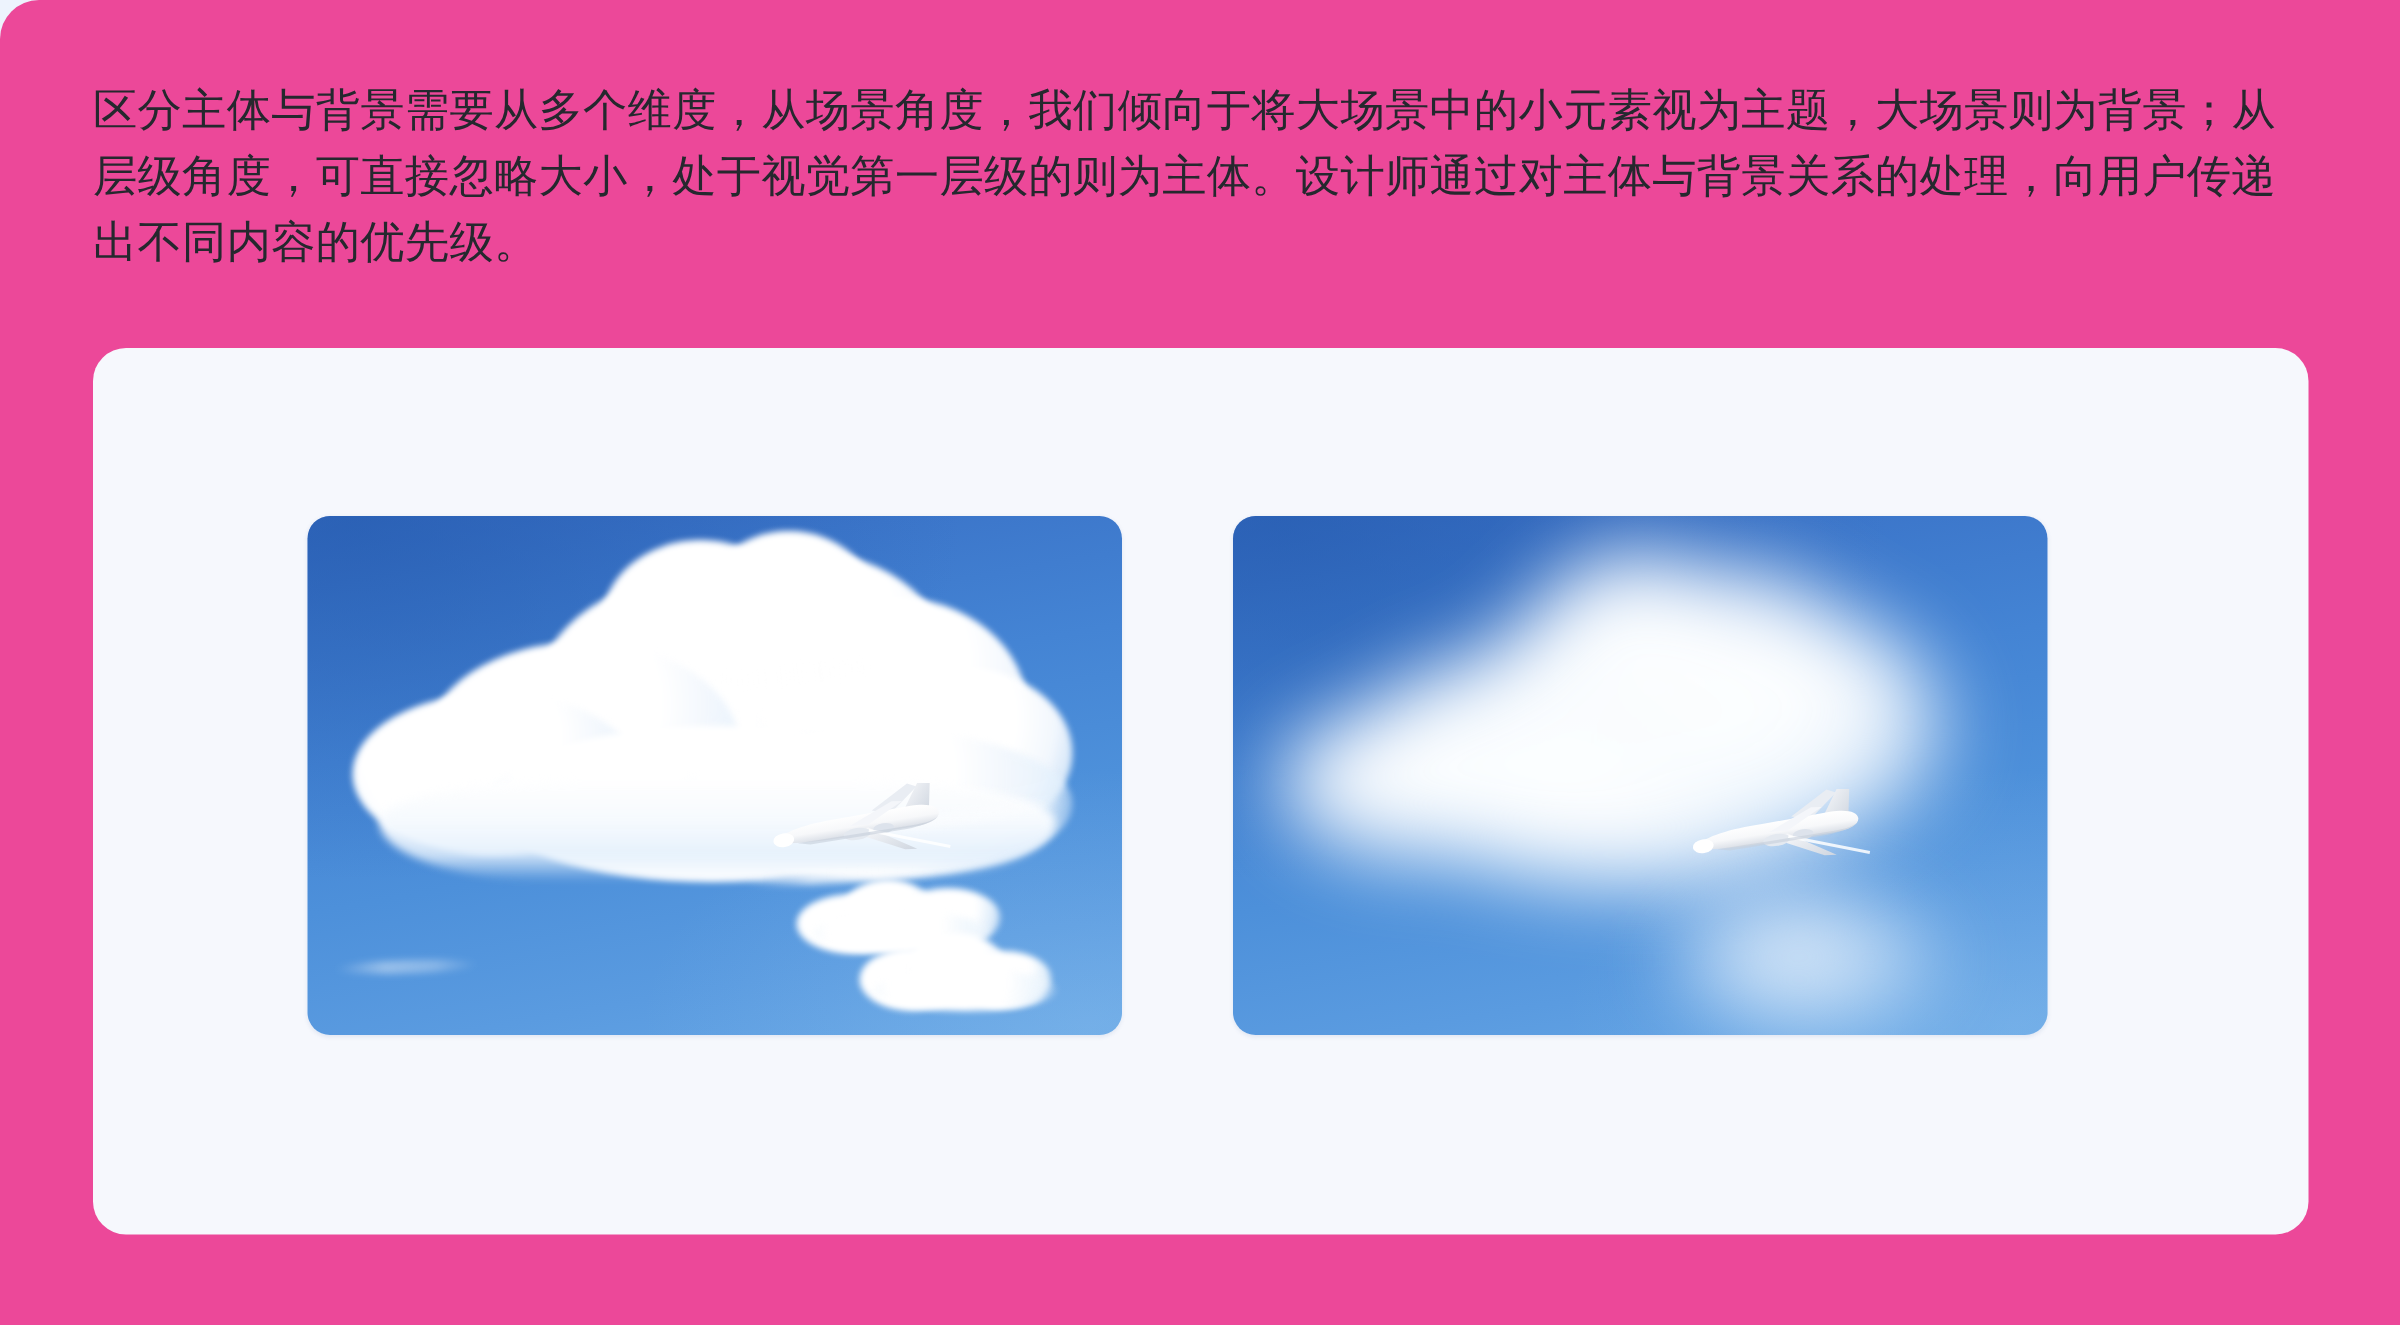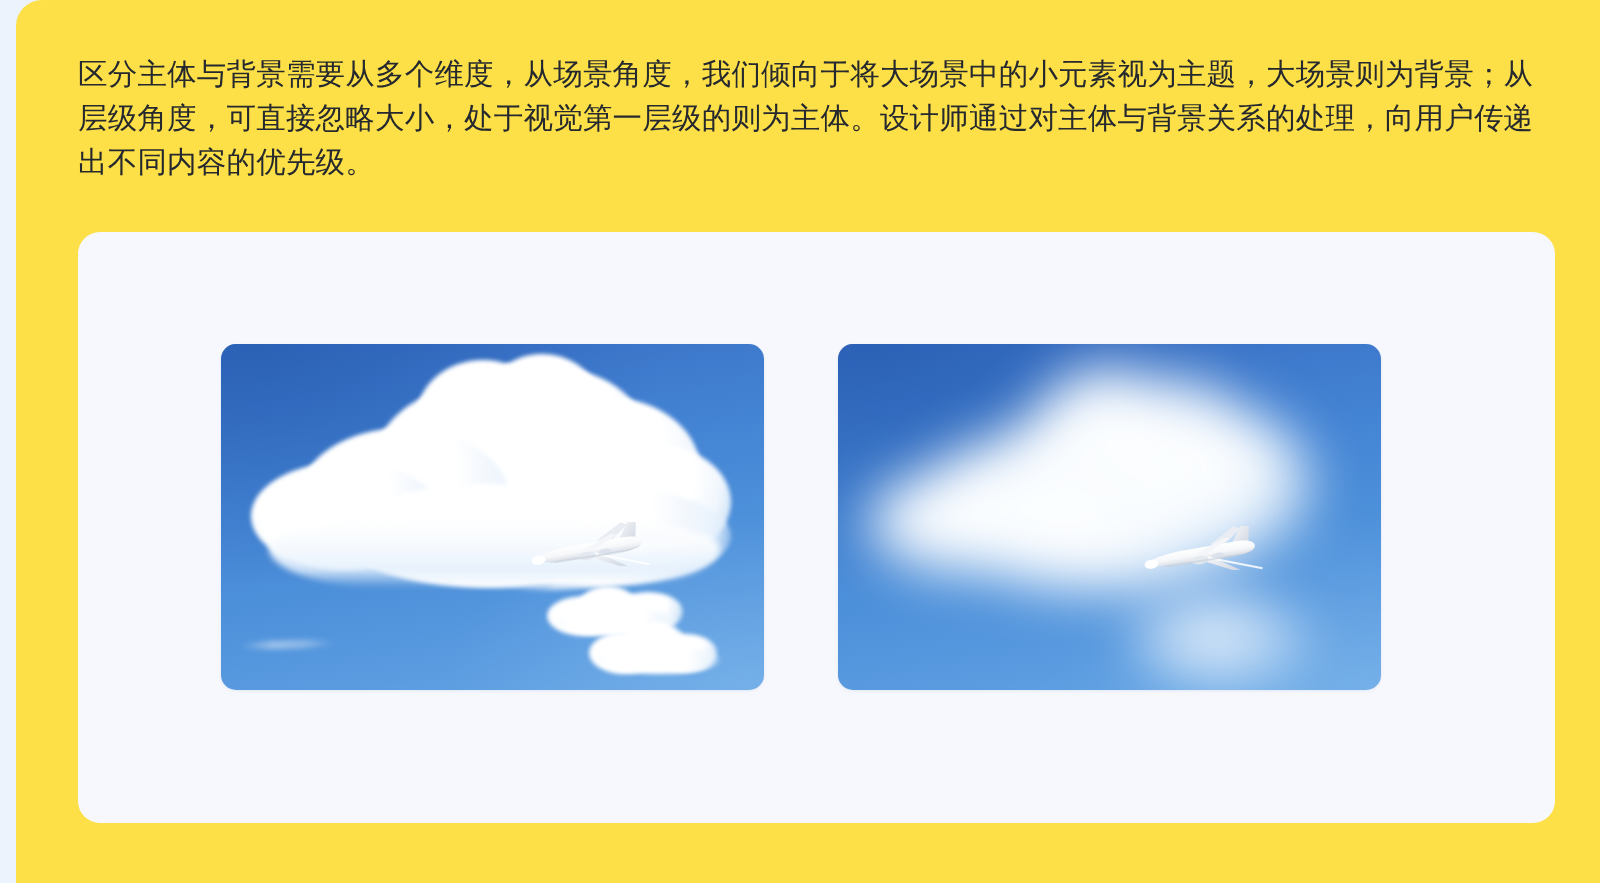--- a/index.html
+++ b/index.html
@@ -14,24 +14,23 @@
   body {
     background: #edf3fd;
     font-family: "Liberation Sans", "DejaVu Sans", sans-serif;
     position: relative;
   }
 
   
   .page-root {
     position: absolute;
     inset: 0;
-    background: #fde047;
+    background: #ec4899;
     border-top-left-radius: 26px;
     overflow: hidden;
-    margin-left: 16px;
   }
 
   
   .description-block {
     position: absolute;
     left: 62px;
     top: 52px;
     width: 1458px;
   }
 

